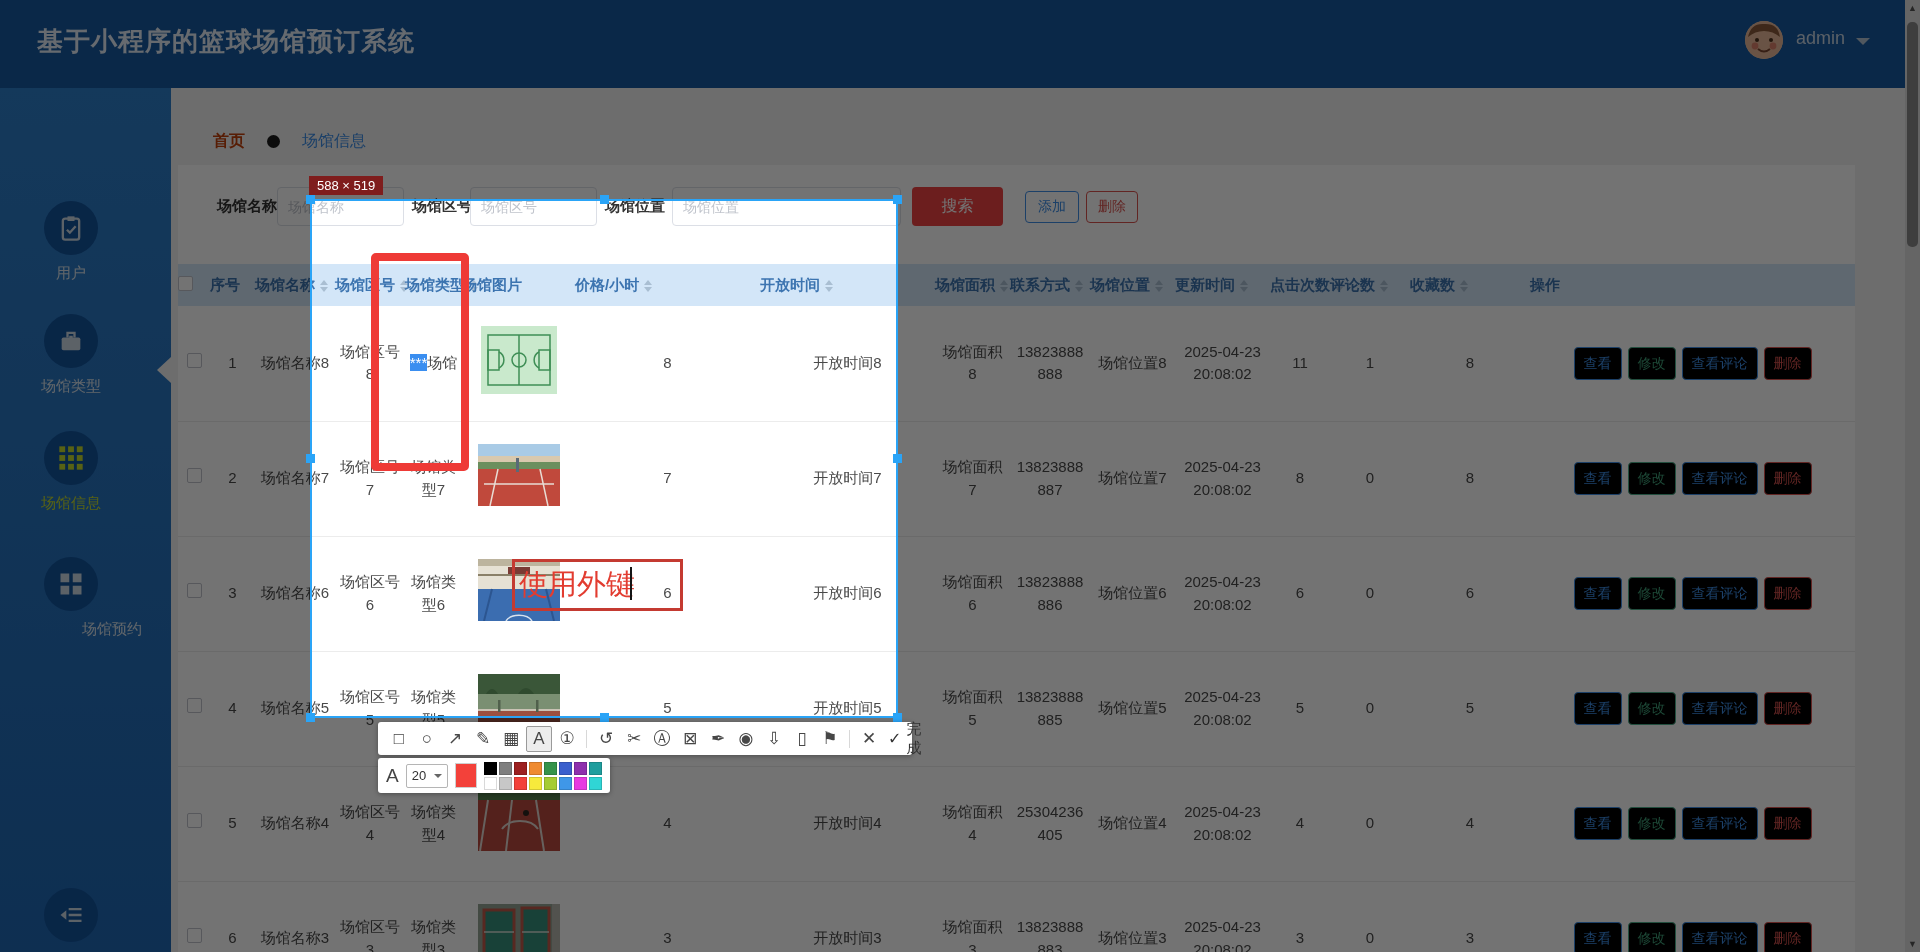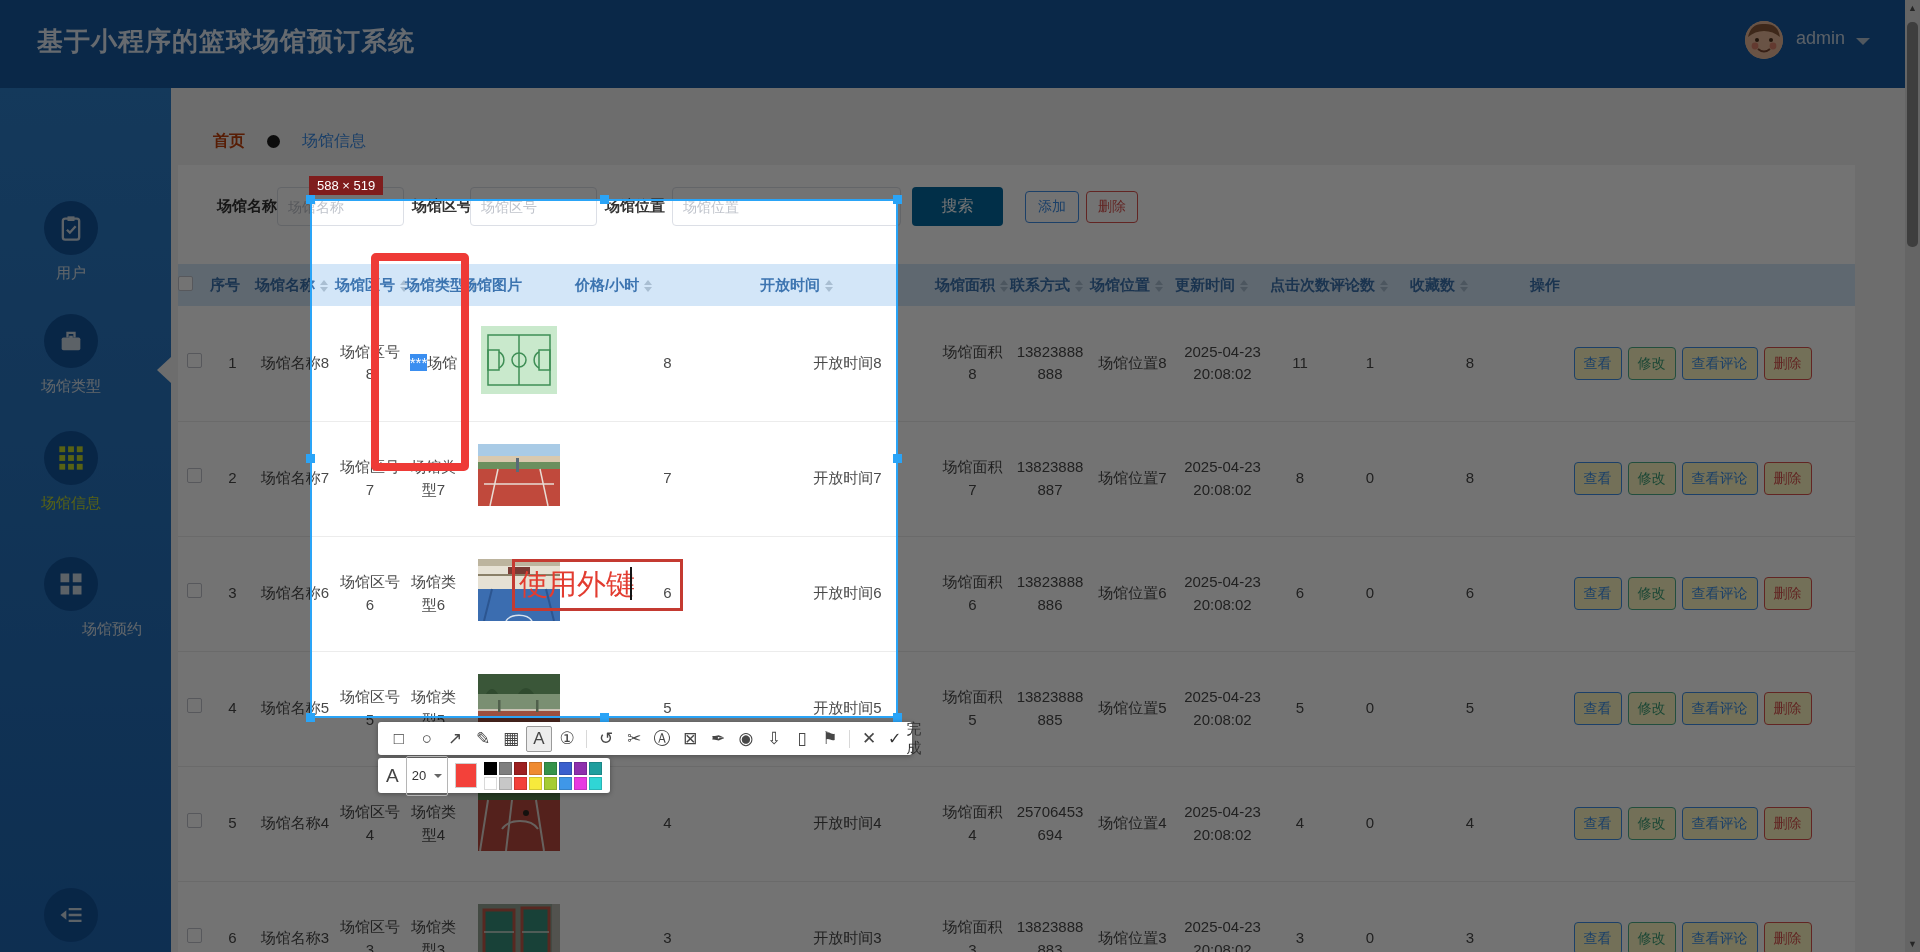--- a/index.html
+++ b/index.html
@@ -25,39 +25,39 @@
 
 .content-card { position:absolute; left:178px; top:165px; width:1677px; height:787px; background:#ffffff; z-index:1; }
 .breadcrumb { position:absolute; left:213px; top:131px; display:flex; align-items:center; font-size:16px; z-index:2; }
 .bc-home { font-weight:bold; color:#c2410c; }
 .bc-dot { width:13px; height:13px; border-radius:50%; background:#1c1c1c; margin:0 22px; }
 .bc-current { color:#3e8ee6; }
 
 .f-label { position:absolute; top:197px; font-size:15px; font-weight:bold; color:#333; z-index:2; }
 .f-input { position:absolute; top:187px; height:39px; border:1px solid #dcdfe6; border-radius:4px; padding:0 10px; font-size:14px; color:#333; background:#fff; z-index:2; font-family:inherit; }
 .f-input::placeholder { color:#c0c4cc; }
-.btn-search { position:absolute; left:912px; top:187px; width:91px; height:39px; background:#0369a1; color:#fff; font-size:16px; border:none; border-radius:4px; z-index:2; cursor:pointer; font-family:inherit; }
+.btn-search { position:absolute; left:912px; top:187px; width:91px; height:39px; background:#ef4444; color:#fff; font-size:16px; border:none; border-radius:4px; z-index:2; cursor:pointer; font-family:inherit; }
 .btn-add { position:absolute; left:1025px; top:191px; width:54px; height:32px; background:#fff; border:1px solid #3e8ee6; color:#3e8ee6; font-size:14px; border-radius:4px; z-index:2; cursor:pointer; font-family:inherit; }
 .btn-del { position:absolute; left:1086px; top:191px; width:52px; height:32px; background:#fff; border:1px solid #d9534f; color:#d9534f; font-size:14px; border-radius:4px; z-index:2; cursor:pointer; font-family:inherit; }
 
 
 .table-wrap { position:absolute; left:178px; top:264px; width:1677px; z-index:2; }
 table { border-collapse:collapse; width:1677px; table-layout:fixed; }
 thead tr { height:42px; background:#d3e6f8; }
 th { color:#3c74b0; font-size:15px; font-weight:bold; text-align:left; white-space:nowrap; }
 .sorts { display:inline-flex; flex-direction:column; vertical-align:middle; margin-left:5px; gap:2px; }
 .sorts i { width:0; height:0; border-left:4px solid transparent; border-right:4px solid transparent; display:block; }
 .s-up { border-bottom:5px solid #a9bed2; }
 .s-dn { border-top:5px solid #a9bed2; }
 tbody tr { height:115px; background:#fff; border-bottom:1px solid #ececec; }
 td { text-align:center; font-size:15px; color:#4a4a4a; vertical-align:middle; padding:0 4px; word-break:break-all; line-height:1.5; }
 .checkbox { display:inline-block; width:15px; height:15px; border:1px solid #c0c4cc; border-radius:2px; background:#fff; cursor:pointer; }
 .hl { background:#3a8ef0; color:#fff; }
 .venue-img { display:inline-block; line-height:0; }
-.act-btn { display:inline-block; padding:5px 9px; border-radius:4px; font-size:14px; margin:3px 3px; background:#fef9c3; cursor:pointer; white-space:nowrap; font-family:inherit; }
+.act-btn { display:inline-block; padding:5px 9px; border-radius:4px; font-size:14px; margin:3px 3px; background:#000000; cursor:pointer; white-space:nowrap; font-family:inherit; }
 .act-view, .act-comments { border:1px solid #3e8ee6; color:#3e8ee6; }
 .act-edit { border:1px solid #4cae8a; color:#3f9e77; }
 .act-delete { border:1px solid #d9534f; color:#d9534f; }
 
 
 .scrollbar { position:absolute; right:0; top:0; width:15px; height:952px; background:#dfdfdf; z-index:10; }
 .sb-arrow { position:absolute; left:0; width:15px; height:16px; font-size:9px; color:#555; text-align:center; line-height:16px; }
 .sb-thumb { position:absolute; left:2px; top:22px; width:11px; height:225px; background:#8a8a8a; border-radius:5px; }
 
 
@@ -72,21 +72,21 @@
 .snip-toolbar { position:absolute; left:378px; top:722px; width:534px; height:33px; background:#fff; border-radius:3px; box-shadow:0 1px 5px rgba(0,0,0,0.35); display:flex; align-items:center; padding:0 8px; gap:2px; z-index:70; }
 .tool { width:26px; height:26px; display:flex; align-items:center; justify-content:center; font-size:17px; color:#474747; cursor:pointer; }
 .tool.active { background:#ededed; border:1px solid #9a9a9a; border-radius:2px; }
 .tsep { width:1px; height:18px; background:#d8d8d8; margin:0 4px; }
 .done-wrap { display:flex; align-items:center; gap:5px; margin-left:4px; cursor:pointer; }
 .done-check { font-size:16px; color:#333; }
 .done-label { font-size:15px; color:#333; }
 
 .text-panel { position:absolute; left:378px; top:758px; width:232px; height:35px; background:#fff; border-radius:3px; box-shadow:0 1px 5px rgba(0,0,0,0.35); display:flex; align-items:center; padding:0 8px; gap:7px; z-index:70; }
 .font-A { font-size:19px; color:#444; }
-.size-select { width:48px; height:40px; border:1px solid #b5b5b5; border-radius:2px; font-size:13px; color:#333; display:flex; align-items:center; justify-content:space-between; padding:0 5px; cursor:pointer; }
+.size-select { width:48px; height:24px; border:1px solid #b5b5b5; border-radius:2px; font-size:13px; color:#333; display:flex; align-items:center; justify-content:space-between; padding:0 5px; cursor:pointer; }
 .sel-caret { width:0; height:0; border:4px solid transparent; border-top-color:#666; margin-top:4px; }
 .cur-color { width:25px; height:25px; border:1px solid #cfcfcf; cursor:pointer; }
 .palette { display:grid; grid-template-columns:repeat(8,13px); grid-auto-rows:13px; gap:2px; }
 .pal-cell { width:13px; height:13px; border:1px solid rgba(0,0,0,0.15); cursor:pointer; }
 </style>
 </head>
 <body>
 
 <div class="topbar">
   <div class="app-title">基于小程序的篮球场馆预订系统</div>
@@ -385,21 +385,21 @@
           <td><span class="venue-img"><svg width="82" height="62" viewBox="0 0 82 62">
                 <rect width="82" height="62" fill="#bb4a3e"></rect>
                 <rect width="82" height="11" fill="#52804d"></rect>
                 <path d="M10 11 L2 62 M34 11 L28 62 M58 11 L66 62" stroke="#e3d8d0" stroke-width="2" fill="none"></path>
                 <path d="M24 40 a20 14 0 0 1 36 0" stroke="#e3d8d0" stroke-width="2" fill="none"></path>
                 <circle cx="48" cy="24" r="3" fill="#2e2620"></circle>
               </svg></span></td>
           <td>4</td>
           <td>开放时间4</td>
           <td>场馆面积4</td>
-          <td>25706453694</td>
+          <td>25304236405</td>
           <td>场馆位置4</td>
           <td>
             <div>2025-04-23</div>
             <div>20:08:02</div>
           </td>
           <td>4</td>
           <td>0</td>
           <td>4</td>
           <td><span class="act-btn act-view">查看</span><span class="act-btn act-edit">修改</span><span class="act-btn act-comments">查看评论</span><span class="act-btn act-delete">删除</span></td>
         </tr>

